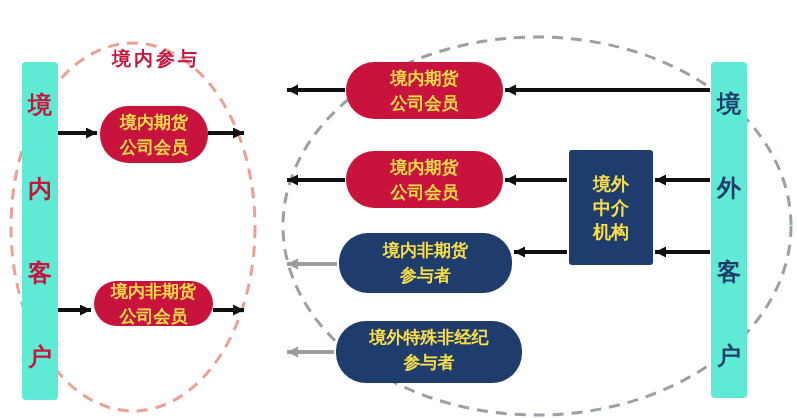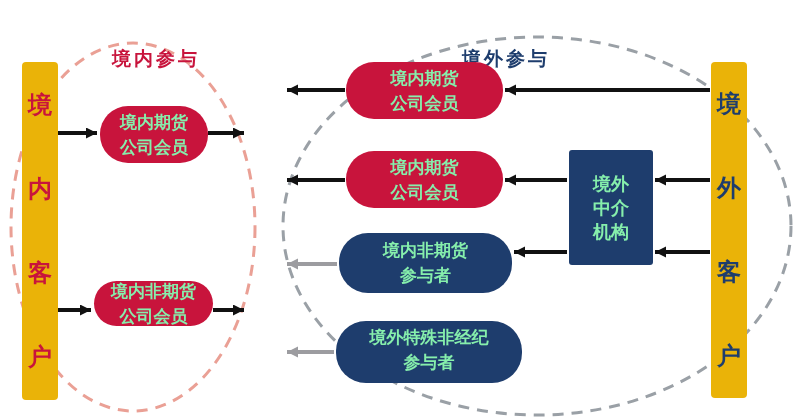--- a/index.html
+++ b/index.html
@@ -4,35 +4,35 @@
 <style>
   * { margin: 0; padding: 0; box-sizing: border-box; }
   html, body { background: #ffffff; font-family: "DejaVu Sans", "Liberation Sans", sans-serif; }
   .canvas { position: relative; width: 797px; height: 418px; background: #ffffff; overflow: hidden; }
   .layer { position: absolute; left: 0; top: 0; width: 797px; height: 418px; }
 
   .group-label { position: absolute; font-size: 19px; font-weight: bold; letter-spacing: 3px; white-space: nowrap; margin-top: 28px; }
   .group-label.domestic { left: 112px; top: 18px; color: #c8143c; }
   .group-label.overseas { left: 462px; top: 18px; color: #1e3d6d; }
 
-  .bar { position: absolute; background: #eab308; border-radius: 4px;
+  .bar { position: absolute; background: #5eead4; border-radius: 4px;
          display: flex; align-items: center; justify-content: center; }
   .bar-text { width: 1em; word-break: break-all; text-align: center; font-weight: bold; }
 
   .bar.domestic-client { left: 22px; top: 62px; width: 36px; height: 338px; }
   .bar.domestic-client .bar-text { font-size: 24px; line-height: 84px; color: #c8143c; }
 
   .bar.energy-center { left: 246px; top: 55px; width: 38px; height: 345px; }
   .bar.energy-center .bar-text { font-size: 26px; line-height: 43px; color: #1e3d6d; }
 
   .bar.overseas-client { left: 711px; top: 62px; width: 36px; height: 336px; }
   .bar.overseas-client .bar-text { font-size: 24px; line-height: 84px; color: #1e3d6d; }
 
   .node { position: absolute; display: flex; align-items: center; justify-content: center;
-          color: #86efac; font-weight: bold; text-align: center; white-space: pre-line;
+          color: #fde047; font-weight: bold; text-align: center; white-space: pre-line;
           font-size: 17px; line-height: 1.45; }
   .node.red  { background: #c8143c; }
   .node.navy { background: #1e3d6d; }
 
   .node.futures-left      { left: 100px; top: 106px; width: 108px; height: 57px;  border-radius: 28px; }
   .node.nonfutures        { left: 94px;  top: 281px; width: 119px; height: 45px;  border-radius: 28px; }
   .node.futures-top       { left: 346px; top: 62px;  width: 157px; height: 57px;  border-radius: 28px; }
   .node.futures-mid       { left: 346px; top: 151px; width: 157px; height: 57px;  border-radius: 28px; }
   .node.intermediary      { left: 569px; top: 150px; width: 84px;  height: 115px; border-radius: 3px;
                             font-size: 18px; line-height: 24px; }
@@ -71,21 +71,20 @@
       <line x1="567" y1="252" x2="514" y2="252" marker-end="url(#mb)"></line>
     </g>
 
     <g stroke="#9c9ca0" stroke-width="4">
       <line x1="337" y1="264" x2="287" y2="264" marker-end="url(#mg)"></line>
       <line x1="334" y1="352" x2="287" y2="352" marker-end="url(#mg)"></line>
     </g>
   </svg>
 
   <div class="group-label domestic">境内参与</div>
-  <div class="group-label overseas">境外参与</div>
 
   <div class="bar domestic-client">
     <div class="bar-text">境内客户</div>
   </div>
 
 
   <div class="bar overseas-client">
     <div class="bar-text">境外客户</div>
   </div>
 

